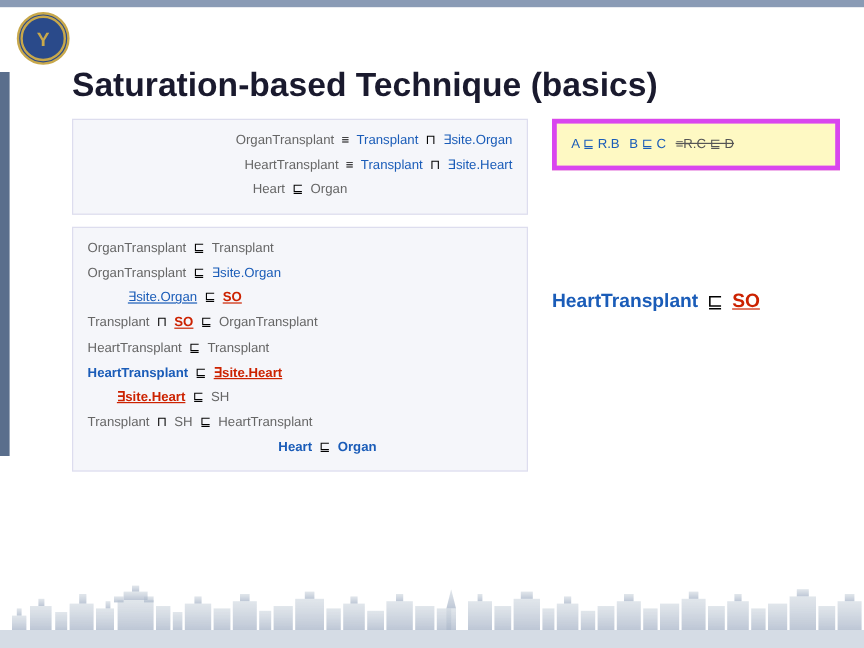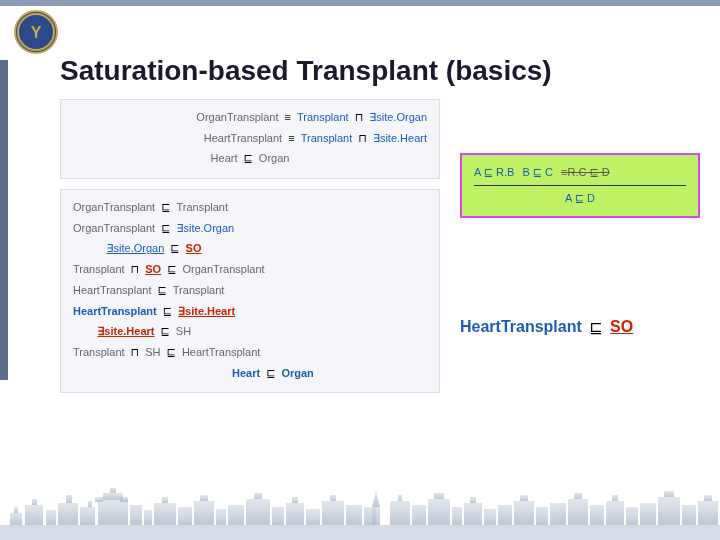--- a/index.html
+++ b/index.html
@@ -74,21 +74,20 @@
       color: #222;
       margin-bottom: 10px;
       font-family: Arial, sans-serif;
     }
 
     
     .content-panel {
       display: flex;
       gap: 20px;
       margin-top: 5px;
-      align-items: center;
     }
 
     .left-col {
       flex: 1;
     }
 
     .right-col {
       flex: 0 0 240px;
       display: flex;
       flex-direction: column;
@@ -135,22 +134,22 @@
       overflow: hidden;
     }
 
     .skyline svg {
       width: 100%;
       height: 100%;
     }
 
     
     .formula-box-right {
-      background: #bef264;
-      border: 2px solid #d946ef;
+      background: #fef9c3;
+      border: 4px solid #d946ef;
       padding: 8px 12px;
       font-size: 11px;
       line-height: 1.7;
       display: inline-block;
     }
 
     .step-block {
       background: #f5f6fa;
       border: 1px solid #dde;
       padding: 8px 12px;
@@ -177,21 +176,21 @@
       <circle cx="20" cy="20" r="18" fill="#2a4a8a" stroke="#c8a84b" stroke-width="2"></circle>
       <text x="20" y="26" text-anchor="middle" fill="#c8a84b" font-size="16" font-weight="bold">Y</text>
     </svg>
   </div>
 </div>
 
 <div class="left-bar"></div>
 
 <div class="main-content">
 
-  <div class="page-title">Saturation-based Transplant (basics)</div>
+  <div class="page-title">Saturation-based Technique (basics)</div>
 
   <div class="content-panel">
 
     <div class="left-col">
 
       <div class="formula-block">
 
         <div class="formula-line justify-right">
           <span class="gray">OrganTransplant</span>
           <span>&nbsp;≡&nbsp;</span>
@@ -281,23 +280,20 @@
       </div>
     </div>
 
     <div class="right-col">
 
       <div class="formula-box-right">
         <div style="display:flex; gap:8px; align-items:center; font-size:11px;">
           <span class="blue">A ⊑ R.B</span>
           <span class="blue">B ⊑ C</span>
           <span style="text-decoration:line-through; color:#555;">≡R.C ⊑ D</span>
-        </div>
-        <div style="border-top: 1px solid #333; margin-top:3px; padding-top:3px; text-align:center; font-size:11px;">
-          <span class="blue">A ⊑ D</span>
         </div>
       </div>
 
       <div style="margin-top: 80px;">
         <div class="step-line">
           <span class="highlight-blue" style="font-weight:bold;">HeartTransplant</span>
           <span>&nbsp;⊑&nbsp;</span>
           <span class="red bold">SO</span>
         </div>
       </div>

